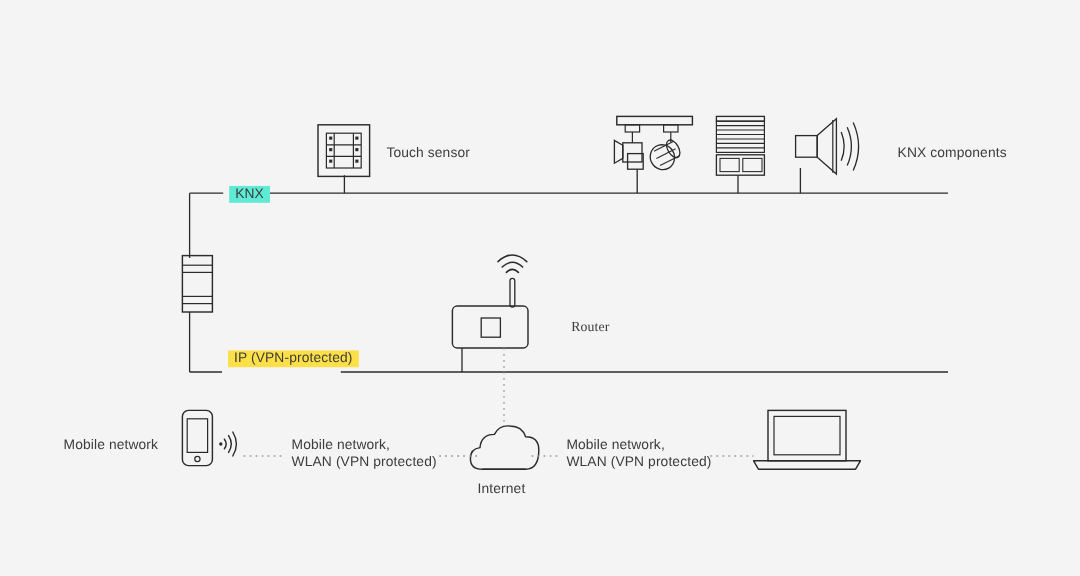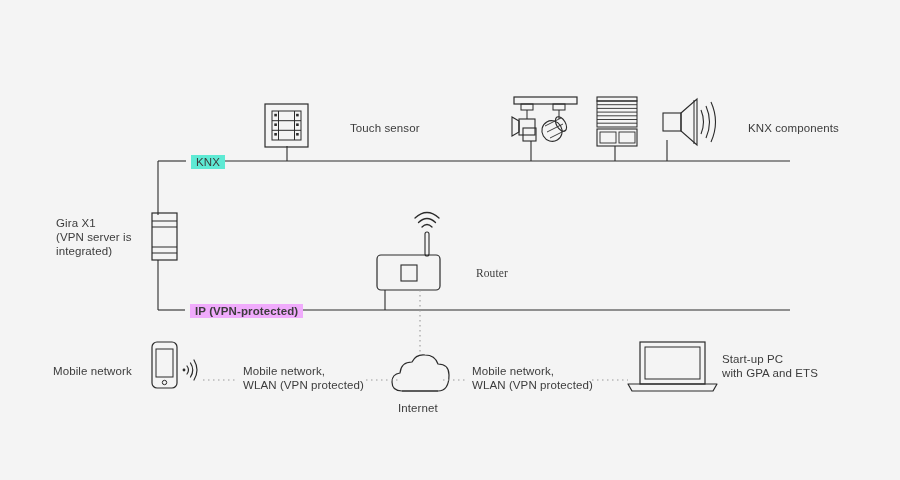--- a/index.html
+++ b/index.html
@@ -181,40 +181,35 @@
     </g>
 
     <g>
       <line x1="203" y1="380" x2="237" y2="380" stroke="#9a9a9a" stroke-width="1.1" stroke-dasharray="1.5 3.5"></line>
       <line x1="366" y1="380" x2="398" y2="380" stroke="#9a9a9a" stroke-width="1.1" stroke-dasharray="1.5 3.5"></line>
       <line x1="443" y1="380" x2="466" y2="380" stroke="#9a9a9a" stroke-width="1.1" stroke-dasharray="1.5 3.5"></line>
       <line x1="592" y1="380" x2="628" y2="380" stroke="#9a9a9a" stroke-width="1.1" stroke-dasharray="1.5 3.5"></line>
     </g>
   </svg>
 
-  <div class="lbl" style="left:322px; top:121px;margin-left:28px;">Touch sensor</div>
+  <div class="lbl" style="left:322px; top:121px;">Touch sensor</div>
 
   <div class="lbl" style="left:748px; top:121px;">KNX components</div>
 
-  <div class="lbl" style="left:56px; top:216px;">Gira X1
-(VPN server is
-integrated)</div>
 
   <div class="lbl" style="left:476px; top:266px;font-family:Liberation Serif, serif;">Router</div>
 
   <div class="lbl" style="left:191px; top:155px; background:#5eead4; padding:0 5px;">KNX</div>
 
-  <div class="lbl" style="left:190px; top:304px; background:#f0abfc; padding:0 5px;font-weight:bold;">IP (VPN-protected)</div>
+  <div class="lbl" style="left:190px; top:292px; background:#fde047; padding:0 5px;">IP (VPN-protected)</div>
 
   <div class="lbl" style="left:53px; top:364px;">Mobile network</div>
 
   <div class="lbl" style="left:243px; top:364px;">Mobile network,
 WLAN (VPN protected)</div>
 
   <div class="lbl" style="left:472px; top:364px;">Mobile network,
 WLAN (VPN protected)</div>
 
   <div class="lbl center" style="left:398px; top:401px; width:45px;">Internet</div>
 
-  <div class="lbl" style="left:722px; top:352px;">Start-up PC
-with GPA and ETS</div>
 
 </div>
 
 </body></html>

